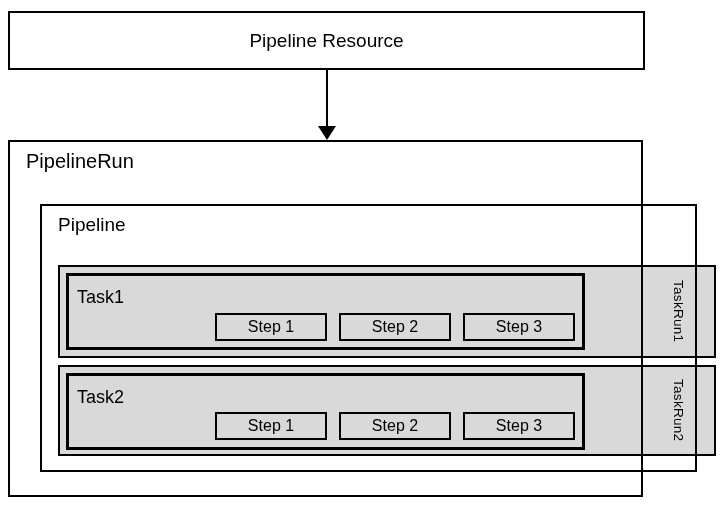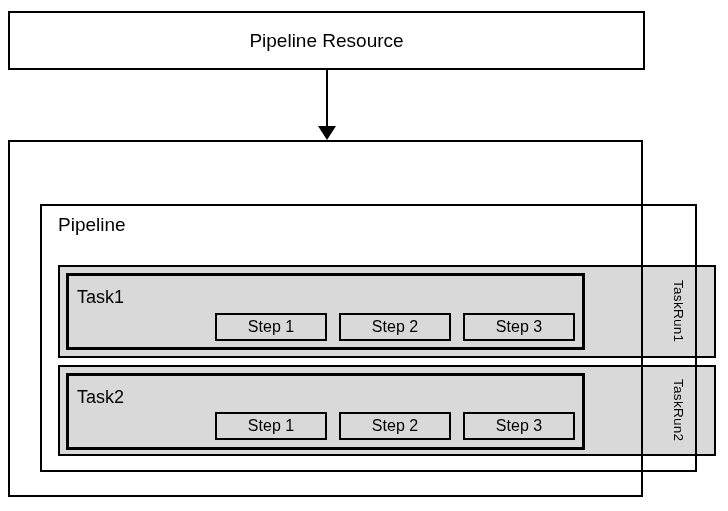--- a/index.html
+++ b/index.html
@@ -138,19 +138,20 @@
       <div class="steps-row">
         <div class="step">Step 1</div>
         <div class="step">Step 2</div>
         <div class="step">Step 3</div>
       </div>
     </div>
     <div class="taskrun-label">TaskRun2</div>
   </div>
 
   <div class="pipelinerun-box">
+    <span class="box-label plr-label">PipelineRun</span>
 
     <div class="pipeline-box">
       <span class="box-label pl-label">Pipeline</span>
     </div>
   </div>
 
 </div>
 
 </body></html>

